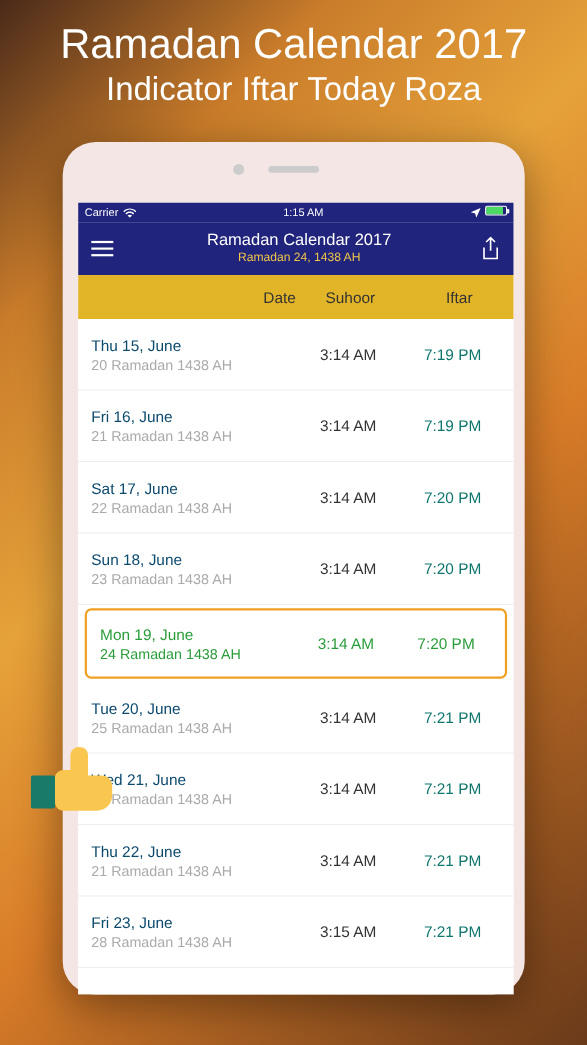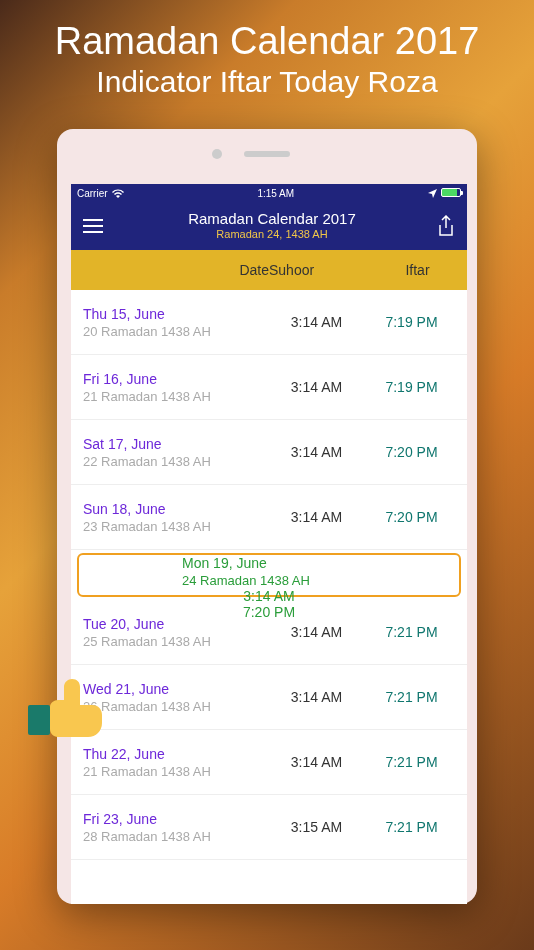--- a/index.html
+++ b/index.html
@@ -22,21 +22,21 @@
     }
     .promo-subtitle {
       font-size: 30px;
       font-weight: 400;
       margin-top: 2px;
     }
     .phone-frame {
       width: 420px;
       margin: 15px auto 0;
       background: #f5e6e6;
-      border-radius: 16px;
+      border-radius: 30px;
       padding: 55px 10px 0 14px;
       position: relative;
       box-shadow: 0 10px 40px rgba(0,0,0,0.4);
     }
     .phone-notch {
       position: absolute;
       top: 22px;
       left: 50%;
       transform: translateX(-50%);
       width: 46px;
@@ -89,41 +89,40 @@
     .share-btn svg { display: block; }
     .columns-header {
       background: #e2b428;
       height: 40px;
       display: flex;
       align-items: center;
       color: #333;
       font-size: 14px;
     }
     .col-date { width: 50%; text-align: right; }
-    .col-suhoor { width: 25%; }
+    .col-suhoor { width: 25%; text-align: center; }
     .col-iftar { width: 25%; text-align: center; }
     .rows { }
     .row {
       display: flex;
       align-items: center;
       height: 65px;
       border-bottom: 1px solid #eee;
       padding: 0 8px;
     }
     .row .date-cell { width: 50%; padding-left: 4px; }
     .row .suhoor-cell { width: 25%; text-align: center; font-size: 14px; color: #333; }
     .row .iftar-cell { width: 25%; text-align: center; font-size: 14px; color: #0f766e; }
-    .date-greg { font-size: 14px; color: #6d28d9; }
+    .date-greg { font-size: 14px; color: #0c4a6e; }
     .date-hijri { font-size: 13px; color: #aaa; margin-top: 2px; }
     .row.highlighted {
       border: 2px solid #f0a020;
       border-radius: 6px;
       margin: 3px 6px;
-      height: 44px;
-      flex-direction: column;
+      height: 64px;
     }
     .row.highlighted .date-greg,
     .row.highlighted .date-hijri,
     .row.highlighted .suhoor-cell,
     .row.highlighted .iftar-cell {
       color: #2a9d3a;
     }
     .pointer-hand {
       position: absolute;
       left: 28px;

